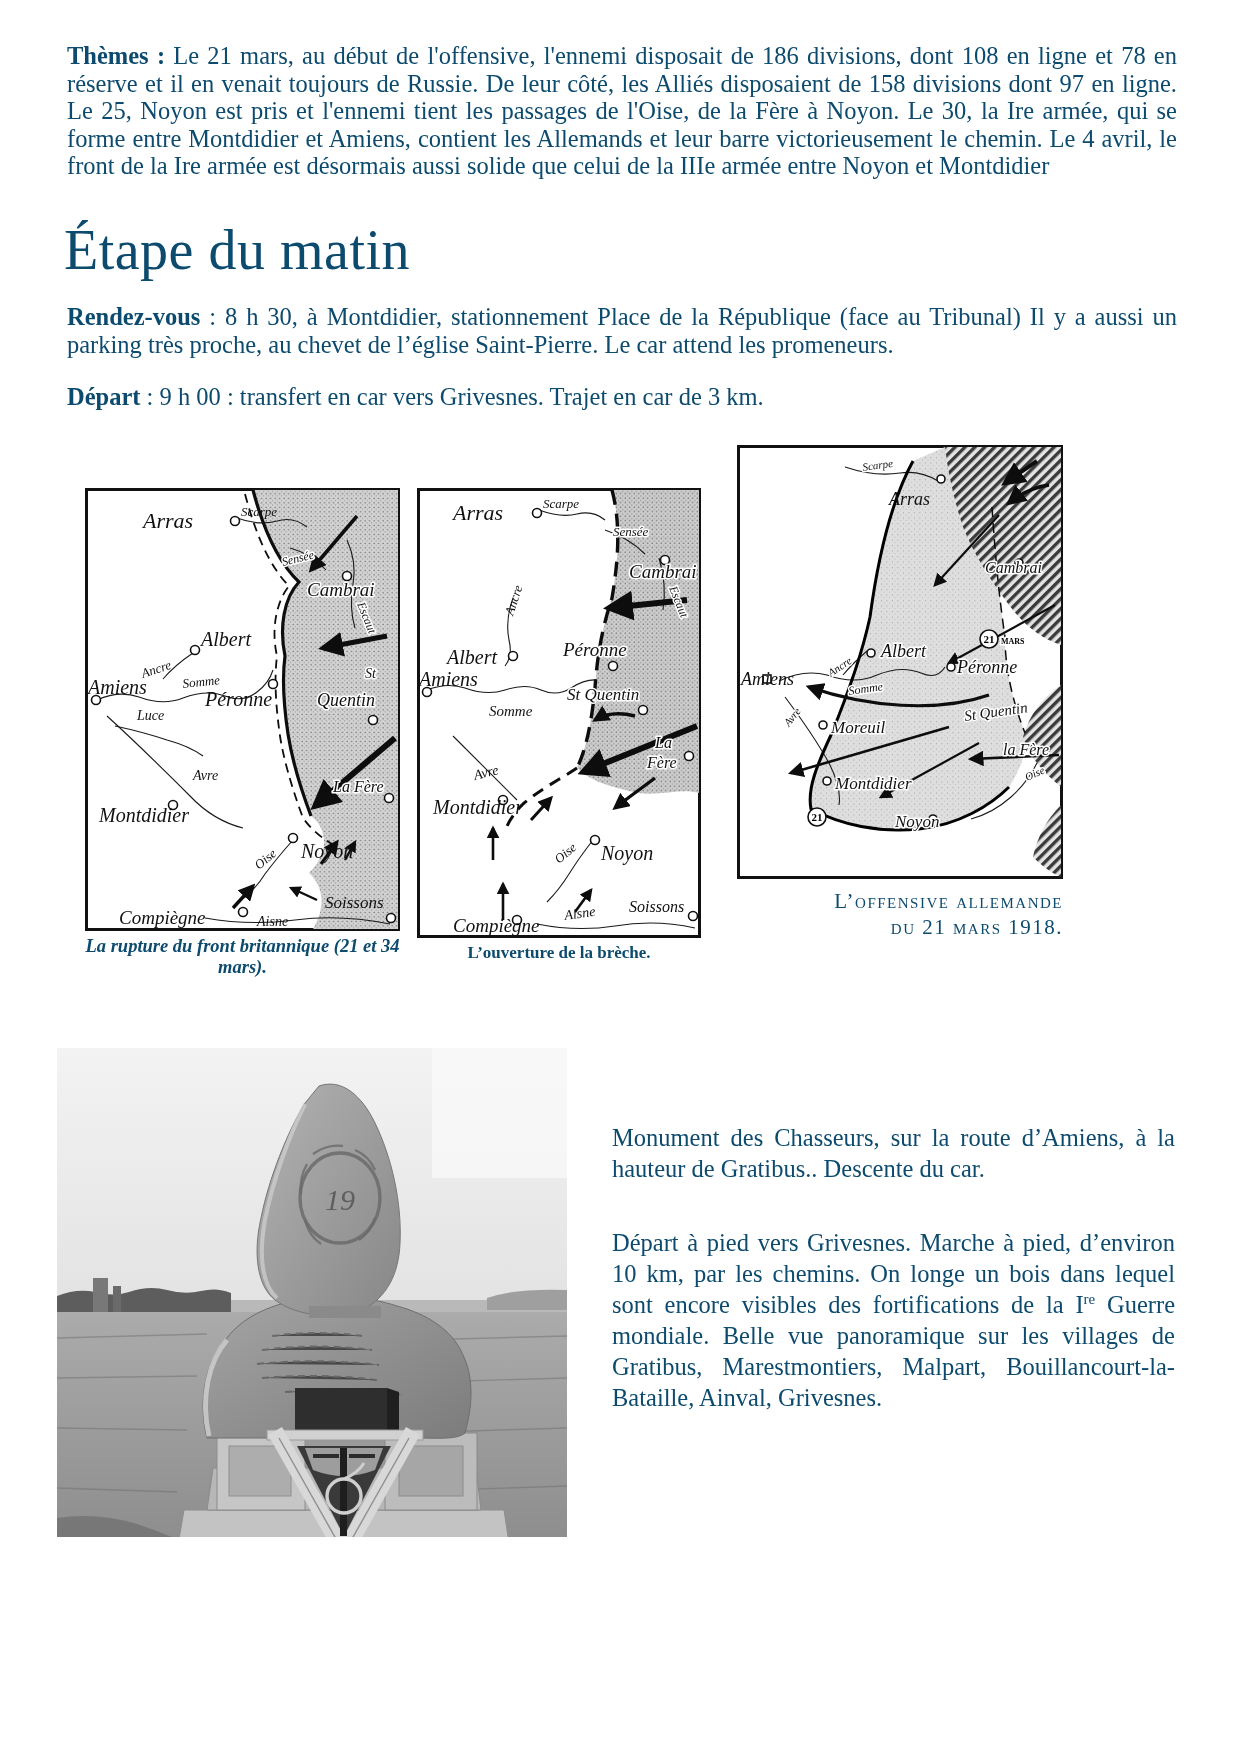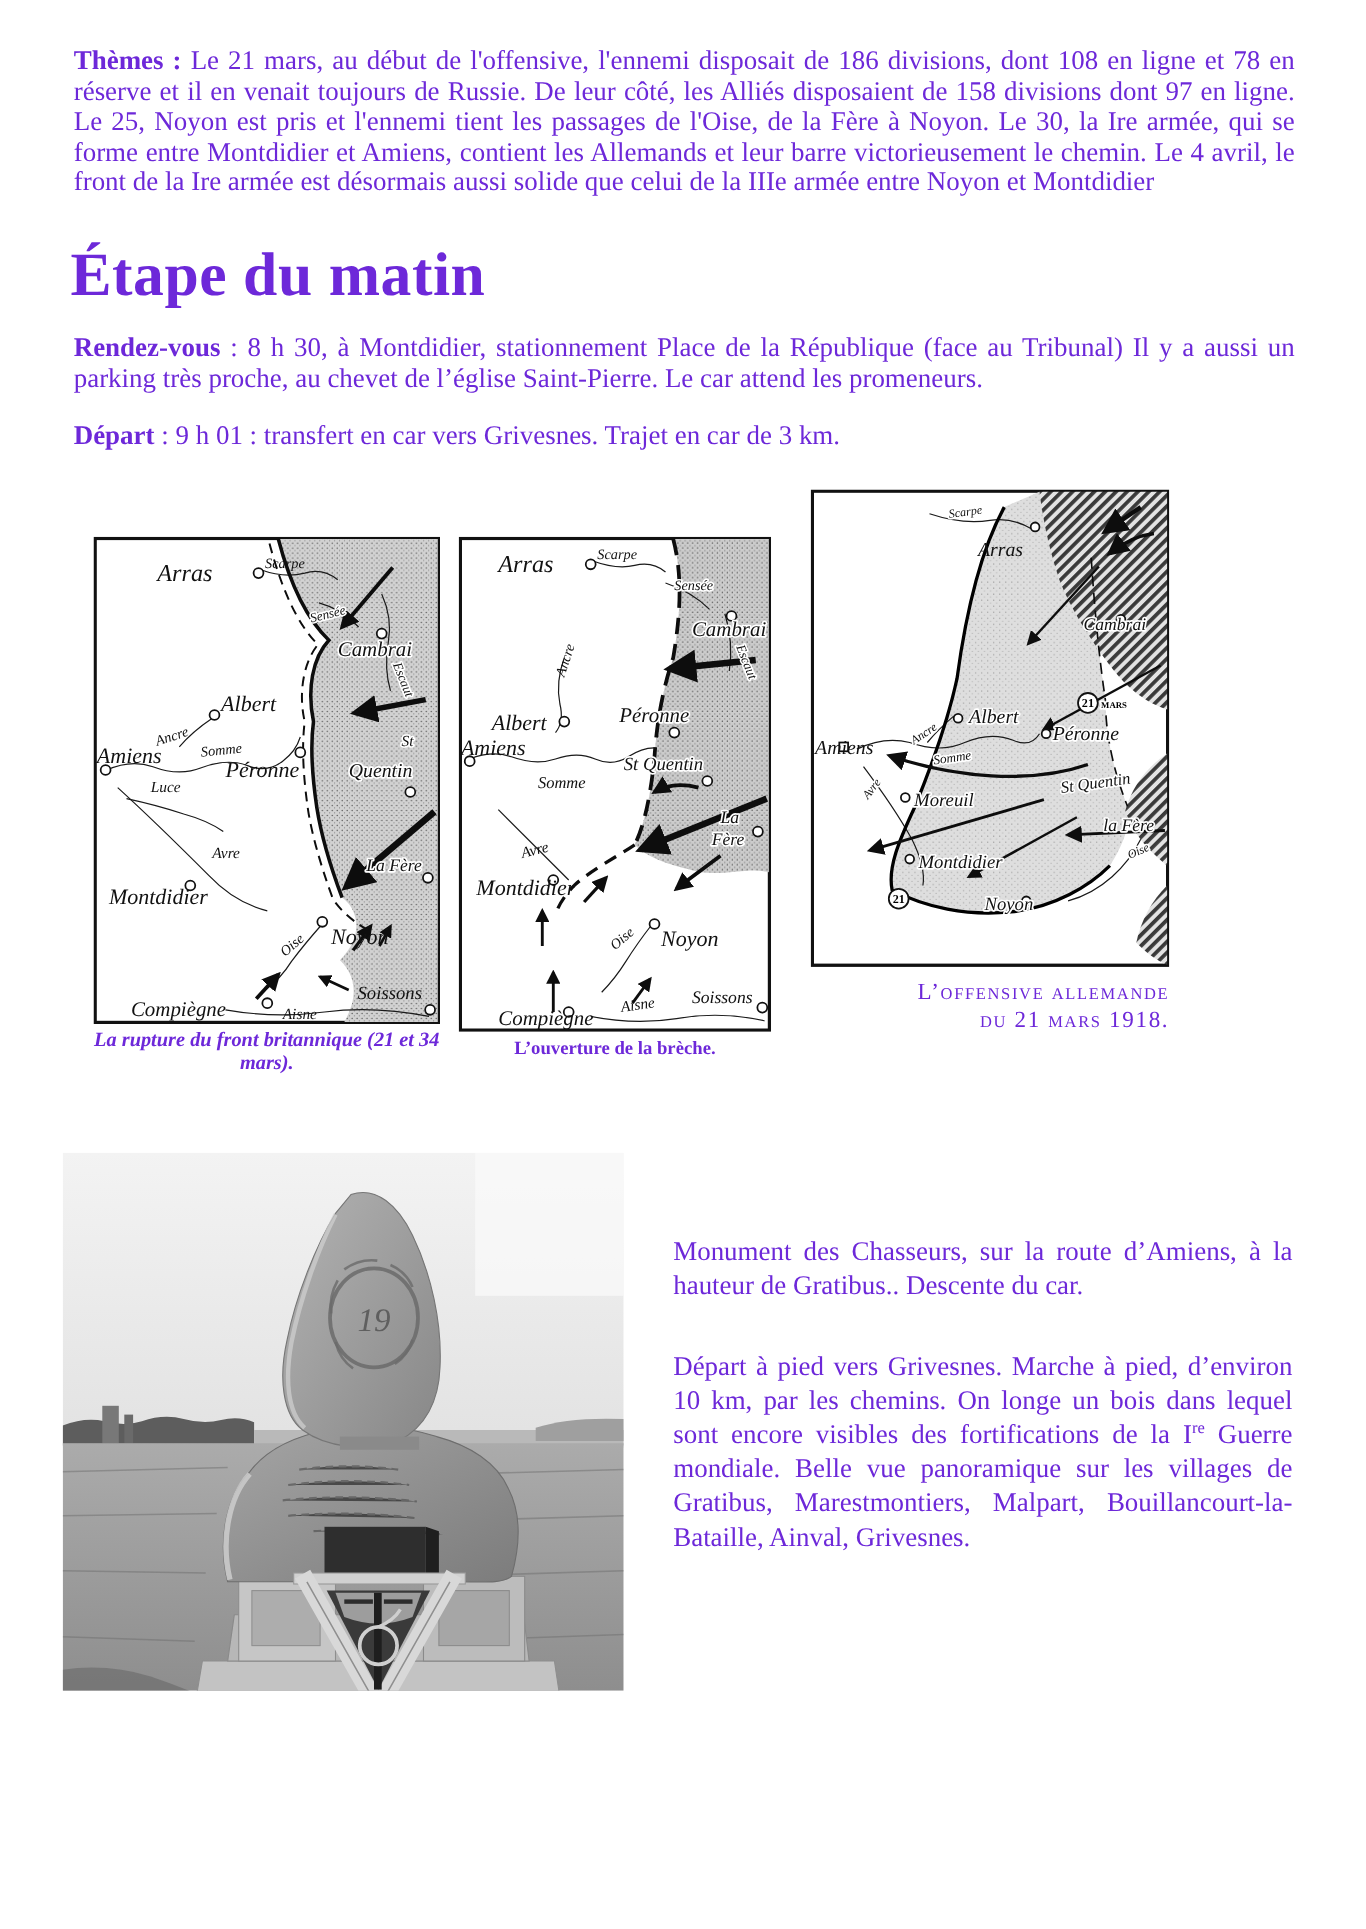--- a/index.html
+++ b/index.html
@@ -1,21 +1,21 @@
 <!DOCTYPE html>
 <html><head>
 <meta charset="utf-8">
 <style>
   html,body{margin:0;padding:0;background:#ffffff;}
   .page{position:relative;width:1242px;height:1537px;background:#ffffff;
-        font-family:"Liberation Serif","DejaVu Serif",serif;color:#6d28d9;overflow:hidden;}
+        font-family:"Liberation Serif","DejaVu Serif",serif;color:#0c4a6e;overflow:hidden;}
   .body-par{position:absolute;left:67px;width:1110px;font-size:24.5px;line-height:27.6px;
             text-align:justify;margin:0;}
   .body-par b{font-weight:bold;}
-  h1.title{position:absolute;left:64px;top:218px;margin:0;font-size:56px;font-weight:bold;
+  h1.title{position:absolute;left:64px;top:218px;margin:0;font-size:56px;font-weight:normal;
            letter-spacing:0.5px;text-align:right;}
   figure.mapfig{position:absolute;margin:0;}
   figure.mapfig svg{display:block;}
   .mapcap{font-size:18.5px;font-style:italic;font-weight:600;text-align:center;margin-top:5px;}
   .mapcap2{font-size:17px;font-weight:600;text-align:center;margin-top:5px;}
   .mapcap3{font-size:21px;font-variant:small-caps;letter-spacing:1.5px;text-align:right;
            line-height:26px;margin-top:9px;}
   .figcap1{position:absolute;left:67px;top:1045px;font-size:25px;margin:0;}
   .photo{position:absolute;left:57px;top:1048px;}
   .rightcol{position:absolute;left:612px;top:1122px;width:563px;}
@@ -40,21 +40,21 @@
     <b>Thèmes :</b><span> Le 21 mars, au début de l'offensive, l'ennemi disposait de 186 divisions, dont 108 en ligne et 78 en réserve et il en venait toujours de Russie. De leur côté, les Alliés disposaient de 158 divisions dont 97 en ligne. Le 25, Noyon est pris et l'ennemi tient les passages de l'Oise, de la Fère à Noyon. Le 30, la Ire armée, qui se forme entre Montdidier et Amiens, contient les Allemands et leur barre victorieusement le chemin. Le 4 avril, le front de la Ire armée est désormais aussi solide que celui de la IIIe armée entre Noyon et Montdidier</span>
   </p>
 
   <h1 class="title">Étape du matin</h1>
 
   <p class="body-par" style="top:303px;">
     <b>Rendez-vous</b><span> : 8 h 30, à Montdidier, stationnement Place de la République (face au Tribunal) Il y a aussi un parking très proche, au chevet de l’église Saint-Pierre. Le car attend les promeneurs.</span>
   </p>
 
   <p class="body-par" style="top:383px;">
-    <b>Départ</b><span> : 9 h 01 : transfert en car vers Grivesnes. Trajet en car de 3 km.</span>
+    <b>Départ</b><span> : 9 h 00 : transfert en car vers Grivesnes. Trajet en car de 3 km.</span>
   </p>
 
   <figure class="mapfig" style="left:85px;top:488px;width:315px;">
     <svg width="315" height="443" viewBox="0 0 315 443">
       <defs>
         <pattern id="m1dots" width="4.5" height="4.5" patternUnits="userSpaceOnUse">
           <rect width="4.5" height="4.5" fill="#d2d2d2"></rect>
           <circle cx="1.1" cy="1.3" r="0.65" fill="#565656"></circle>
           <circle cx="3.2" cy="3.4" r="0.55" fill="#7b7b7b"></circle>
         </pattern>

